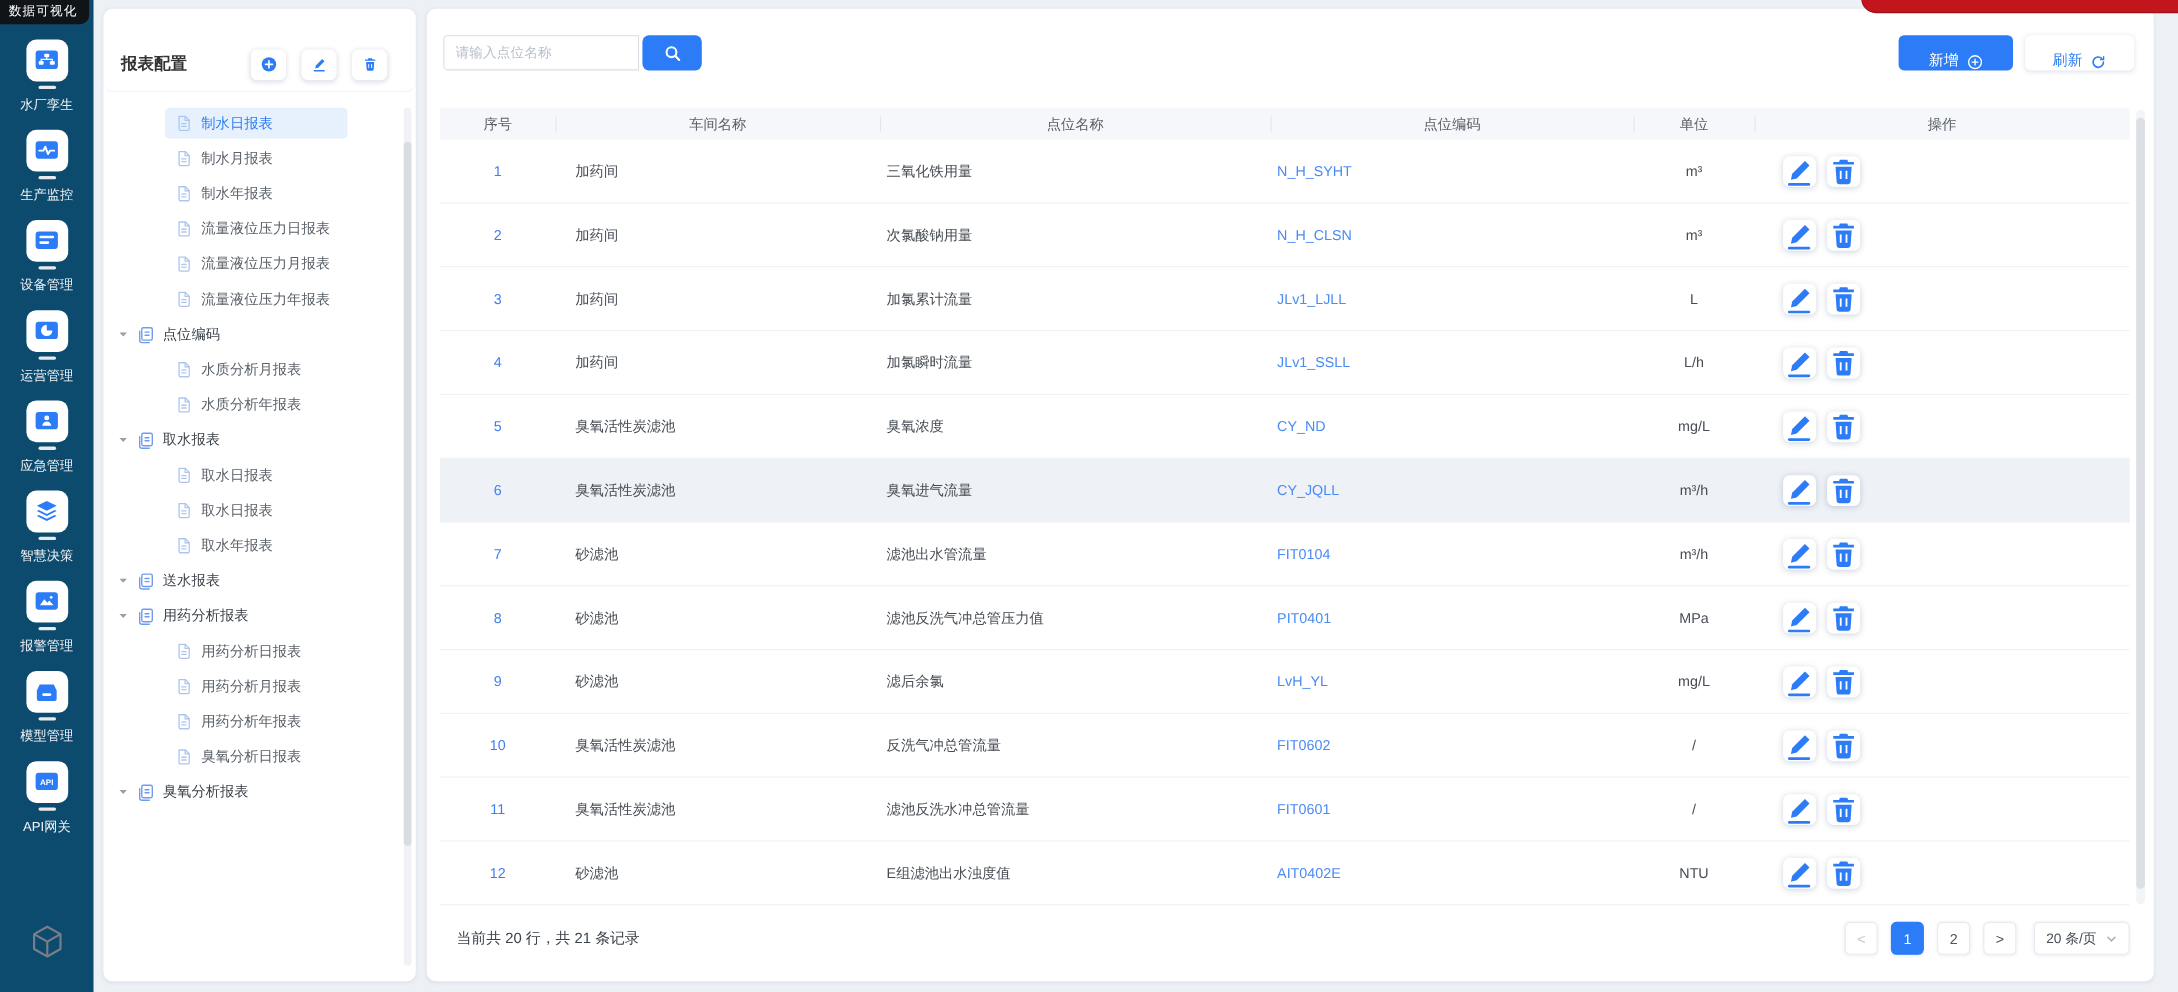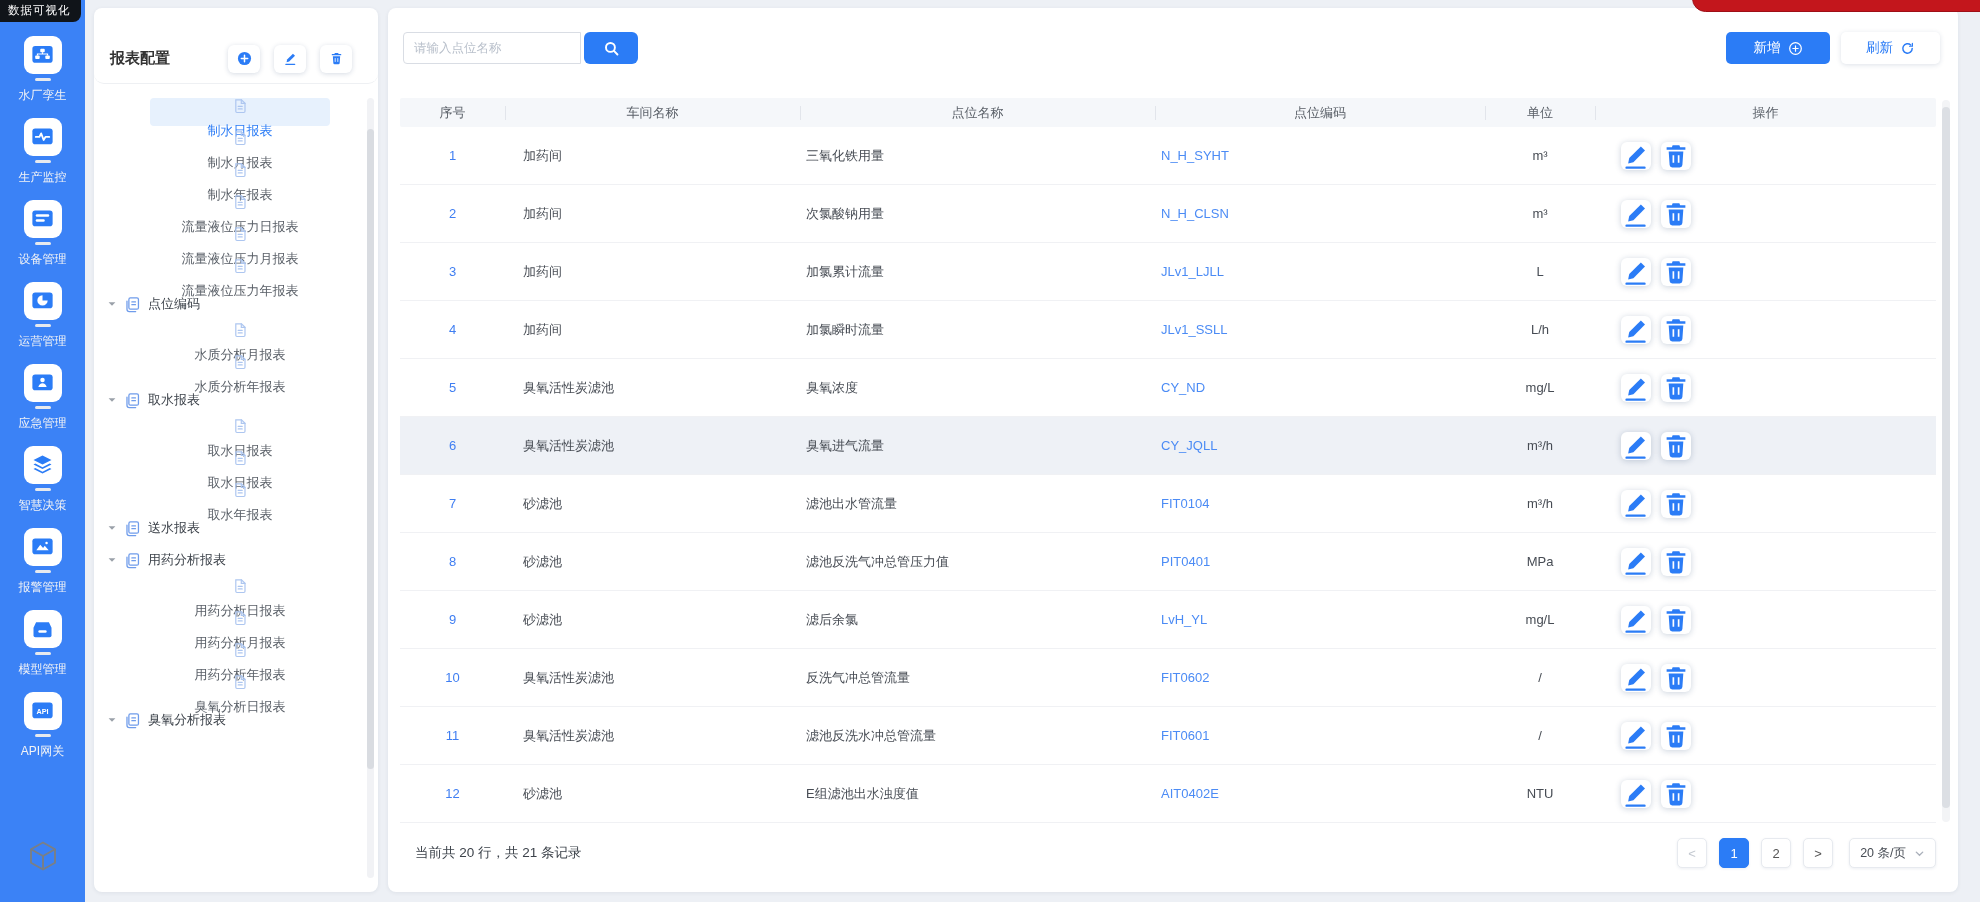--- a/index.html
+++ b/index.html
@@ -4,21 +4,21 @@
 <style>
   * { margin:0; padding:0; box-sizing:border-box; }
   html,body { width:1980px; height:902px; overflow:hidden; }
   body { font-family:"Liberation Sans","DejaVu Sans",sans-serif; background:#edf0f5; position:relative; color:#333; }
 
   
   .viz-tag { position:absolute; left:0; top:0; z-index:60; background:#101419; color:#fff;
     font-size:11.5px; padding:3px 10px 4px 8px; border-radius:0 0 8px 0; letter-spacing:1px; }
 
   
-  .sidebar { position:absolute; left:0; top:0; width:85px; height:902px; background:#3b82f6; z-index:50; }
+  .sidebar { position:absolute; left:0; top:0; width:85px; height:902px; background:#0c4a6e; z-index:50; }
   .nav { position:absolute; top:36px; left:0; width:85px; display:flex; flex-direction:column; }
   .nav-item { height:82px; display:flex; flex-direction:column; align-items:center; cursor:pointer; }
   .nav-tile { width:38px; height:38px; background:#fff; border-radius:9px; display:flex; align-items:center; justify-content:center; }
   .nav-tile svg { width:27px; height:27px; }
   .nav-stand { width:16px; height:3px; background:#e8eaee; border-radius:2px; margin-top:4px; }
   .nav-label { margin-top:6px; font-size:12px; color:#f2f3f5; white-space:nowrap; }
   .sidebar-cube { position:absolute; left:50%; transform:translateX(-50%); bottom:28px; width:36px; height:36px; }
 
   
   .card { position:absolute; background:#fff; border-radius:8px; box-shadow:0 1px 4px rgba(30,45,70,.07); }
@@ -32,34 +32,34 @@
   .tree-tools { margin-left:auto; display:flex; gap:14px; }
   .icon-btn { width:32px; height:28px; background:#fff; border:none; border-radius:6px; cursor:pointer;
     box-shadow:0 1px 5px rgba(25,55,100,.18); display:flex; align-items:center; justify-content:center; }
   .icon-btn svg { width:15px; height:15px; }
   .tree-body { position:absolute; left:0; top:88px; right:0; bottom:8px; overflow:hidden; }
   .trow { height:32px; display:flex; align-items:center; font-size:13px; cursor:pointer; }
   .trow.parent { padding-left:13px; gap:7px; color:#3c424a; }
   .trow.parent .caret { width:10px; height:10px; flex:0 0 auto; }
   .trow.parent .p-icon { width:17px; height:17px; flex:0 0 auto; }
   .trow.child { padding-left:56px; }
-  .child-box { height:28px; width:180px; display:flex; align-items:center; gap:8px; padding:0 9px; border-radius:4px; color:#5a6068;flex-direction:column; }
+  .child-box { height:28px; width:166px; display:flex; align-items:center; gap:8px; padding:0 9px; border-radius:4px; color:#5a6068; }
   .child-box .d-icon { width:16px; height:16px; flex:0 0 auto; }
   .trow.child.selected .child-box { background:#e7f1fd; color:#2b7cf6; }
   .tree-scroll { position:absolute; right:4px; top:2px; bottom:6px; width:7px; border-radius:4px; background:#f1f2f5; }
   .tree-scroll .thumb { position:absolute; top:4%; left:0; width:7px; height:82%; border-radius:4px; background:#d9dce1; }
 
   
   .search-wrap { position:absolute; left:15px; top:24px; display:flex; }
   .search-input { width:178px; height:32px; border:1px solid #d9dde4; border-radius:4px 0 0 4px; padding:0 10px;
     font-size:12.5px; color:#333; outline:none; font-family:inherit; }
   .search-input::placeholder { color:#b9c0cb; }
   .search-btn { width:54px; height:32px; background:#2b7cf6; border:none; border-radius:6px; margin-left:3px;
     display:flex; align-items:center; justify-content:center; cursor:pointer; }
-  .btn { height:32px; border-radius:5px; font-size:13.5px; display:inline-flex; align-items:center; gap:7px;
+  .btn { height:32px; border-radius:5px; font-size:13.5px; display:inline-flex; align-items:flex-end; gap:7px;
     justify-content:center; cursor:pointer; border:none; font-family:Liberation Sans, sans-serif; }
   .btn-add { position:absolute; right:128px; top:24px; width:104px; background:#2b7cf6; color:#fff; }
   .btn-refresh { position:absolute; right:18px; top:24px; width:99px; background:#fff; color:#2b7cf6;
     box-shadow:0 1px 5px rgba(25,55,100,.15); }
   .btn svg { width:15px; height:15px; }
 
   
   .table { position:absolute; left:12px; right:22px; top:90px; }
   .tr { display:grid; grid-template-columns:105px 295px 355px 330px 110px 1fr; align-items:center; }
   .thead { height:29px; background:#f5f7fa; border-radius:2px; }

